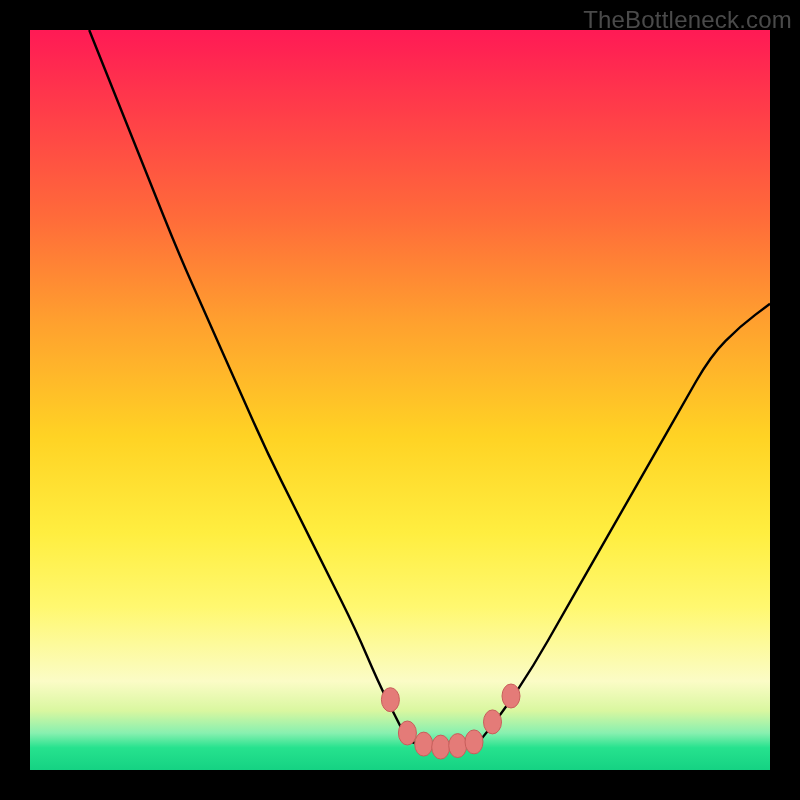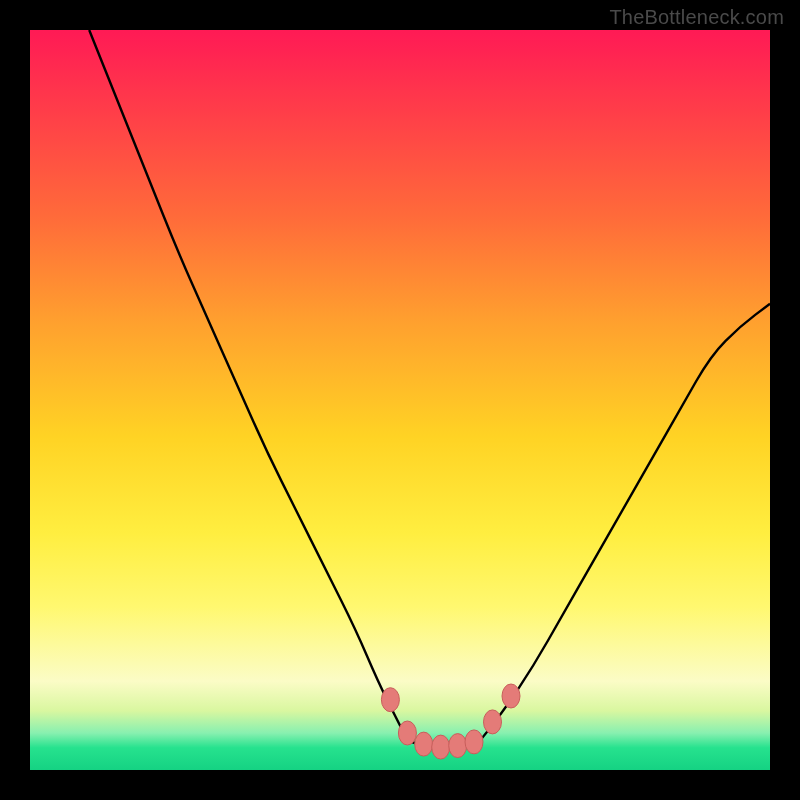--- a/index.html
+++ b/index.html
@@ -36,23 +36,23 @@
       #fbfcc6 88%,
       #d9f7a0 92%,
       #88f0b0 95%,
       #26e28e 97%,
       #15d283 100%
     );
   }
   .watermark {
     position: absolute;
     top: 6px;
-    right: 16px;
+    right: 8px;
     color: #4a4a4a;
-    font-size: 20px;
+    font-size: 24px;
     font-weight: 500;
     letter-spacing: 0.2px;
     user-select: none;
   }
   svg.curve {
     position: absolute;
     left: 0;
     top: 0;
     width: 740px;
     height: 740px;

